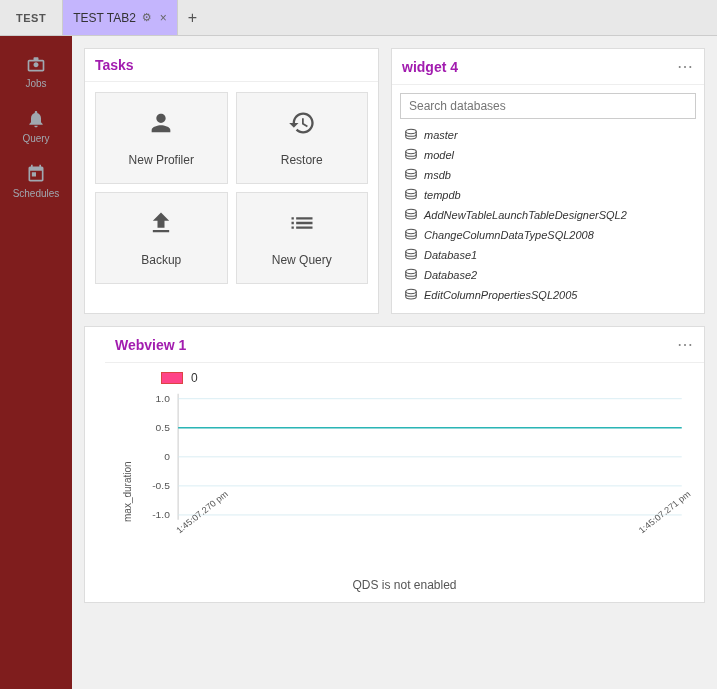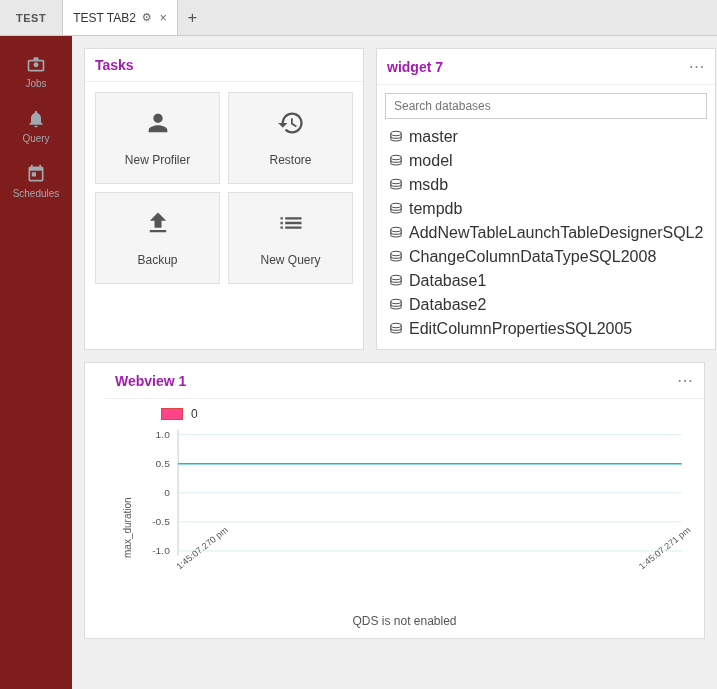--- a/index.html
+++ b/index.html
@@ -1,21 +1,21 @@
 <!DOCTYPE html>
 <html><head>
   <meta charset="utf-8">
   <style>
     * { box-sizing: border-box; margin: 0; padding: 0; }
     body { font-family: 'Segoe UI', Arial, sans-serif; font-size: 13px; background: #f0f0f0; width: 717px; height: 689px; overflow: hidden; display: flex; flex-direction: column; }
 
     
     .top-bar { display: flex; align-items: center; background: #e8e8e8; border-bottom: 1px solid #ccc; height: 36px; flex-shrink: 0; }
     .top-bar-home { padding: 0 16px; font-size: 11px; font-weight: 600; color: #555; letter-spacing: 0.5px; border-right: 1px solid #ccc; height: 100%; display: flex; align-items: center; }
-    .tab { display: flex; align-items: center; padding: 12px 10px; height: 100%; background: #ffffff; border-right: 1px solid #ccc; font-size: 12px; color: #333; gap: 6px; }
+    .tab { display: flex; align-items: center; padding: 12px 10px; height: 100%; background: #c4b5fd; border-right: 1px solid #ccc; font-size: 12px; color: #333; gap: 6px; }
     .tab-title { font-size: 12px; color: #333; }
     .tab-icon { font-size: 11px; color: #666; cursor: pointer; }
     .tab-close { font-size: 12px; color: #666; cursor: pointer; margin-left: 2px; }
     .tab-add { display: flex; align-items: center; padding: 0 10px; cursor: pointer; color: #555; font-size: 16px; height: 100%; }
 
     
     .main-layout { display: flex; flex: 1; overflow: hidden; }
 
     
     .sidebar { width: 72px; background: #7f1d1d; display: flex; flex-direction: column; align-items: center; padding-top: 8px; flex-shrink: 0; }
@@ -36,21 +36,21 @@
     .widget-menu { color: #888; cursor: pointer; font-size: 16px; letter-spacing: 1px; }
 
     
     .tasks-grid { display: grid; grid-template-columns: 1fr 1fr; gap: 8px; padding: 10px; }
     .task-item { background: #f5f5f5; border: 1px solid #e0e0e0; display: flex; flex-direction: column; align-items: center; justify-content: center; padding: 16px 8px; cursor: pointer; gap: 16px; min-height: 90px; }
     .task-label { font-size: 12px; color: #444; text-align: center; }
 
     
     .db-list { padding: 8px; }
     .db-search { width: 100%; padding: 5px 8px; border: 1px solid #ccc; font-size: 12px; margin-bottom: 6px; outline: none; color: #999; }
-    .db-item { display: flex; align-items: center; padding: 3px 4px; gap: 6px; cursor: pointer; font-size: 16px; color: #333; }
+    .db-item { display: flex; align-items: center; padding: 3px 4px; gap: 6px; cursor: pointer; font-size: 11px; color: #333; font-style: italic; }
     .db-icon { width: 14px; height: 14px; flex-shrink: 0; }
 
     
     .webview-card { background: #fff; border: 1px solid #ddd; flex-shrink: 0; padding-left: 20px; }
 
     .chart-footer { text-align: center; font-size: 12px; color: #555; padding: 4px 0 8px; }
 
     
     .chart-wrapper { position: relative; width: 100%; height: 185px; display: flex; align-items: stretch; }
     .y-label-rotated { writing-mode: vertical-rl; transform: rotate(180deg); font-size: 10px; color: #555; display: flex; align-items: center; justify-content: center; width: 20px; flex-shrink: 0; padding-bottom: 20px; }
@@ -122,21 +122,21 @@
             <svg width="28" height="28" viewBox="0 0 24 24" fill="#555">
               <path d="M3 13h2v-2H3v2zm0 4h2v-2H3v2zm0-8h2V7H3v2zm4 4h14v-2H7v2zm0 4h14v-2H7v2zM7 7v2h14V7H7z"></path>
             </svg>
             <span class="task-label">New Query</span>
           </div>
         </div>
       </div>
 
       <div class="widget-card" style="flex:1;">
         <div class="widget-header">
-          <span class="widget-title">widget 7</span>
+          <span class="widget-title">widget 4</span>
           <span class="widget-menu">⋯</span>
         </div>
         <div class="db-list">
           <input class="db-search" type="text" placeholder="Search databases" style="">
           <div class="db-item">
             <svg class="db-icon" viewBox="0 0 16 16" fill="#555">
                 <ellipse cx="8" cy="4" rx="6" ry="2.5" fill="none" stroke="#555" stroke-width="1.2"></ellipse>
                 <path d="M2 4v3c0 1.38 2.69 2.5 6 2.5S14 8.38 14 7V4" fill="none" stroke="#555" stroke-width="1.2"></path>
                 <path d="M2 7v3c0 1.38 2.69 2.5 6 2.5S14 11.38 14 10V7" fill="none" stroke="#555" stroke-width="1.2"></path>
               </svg>

